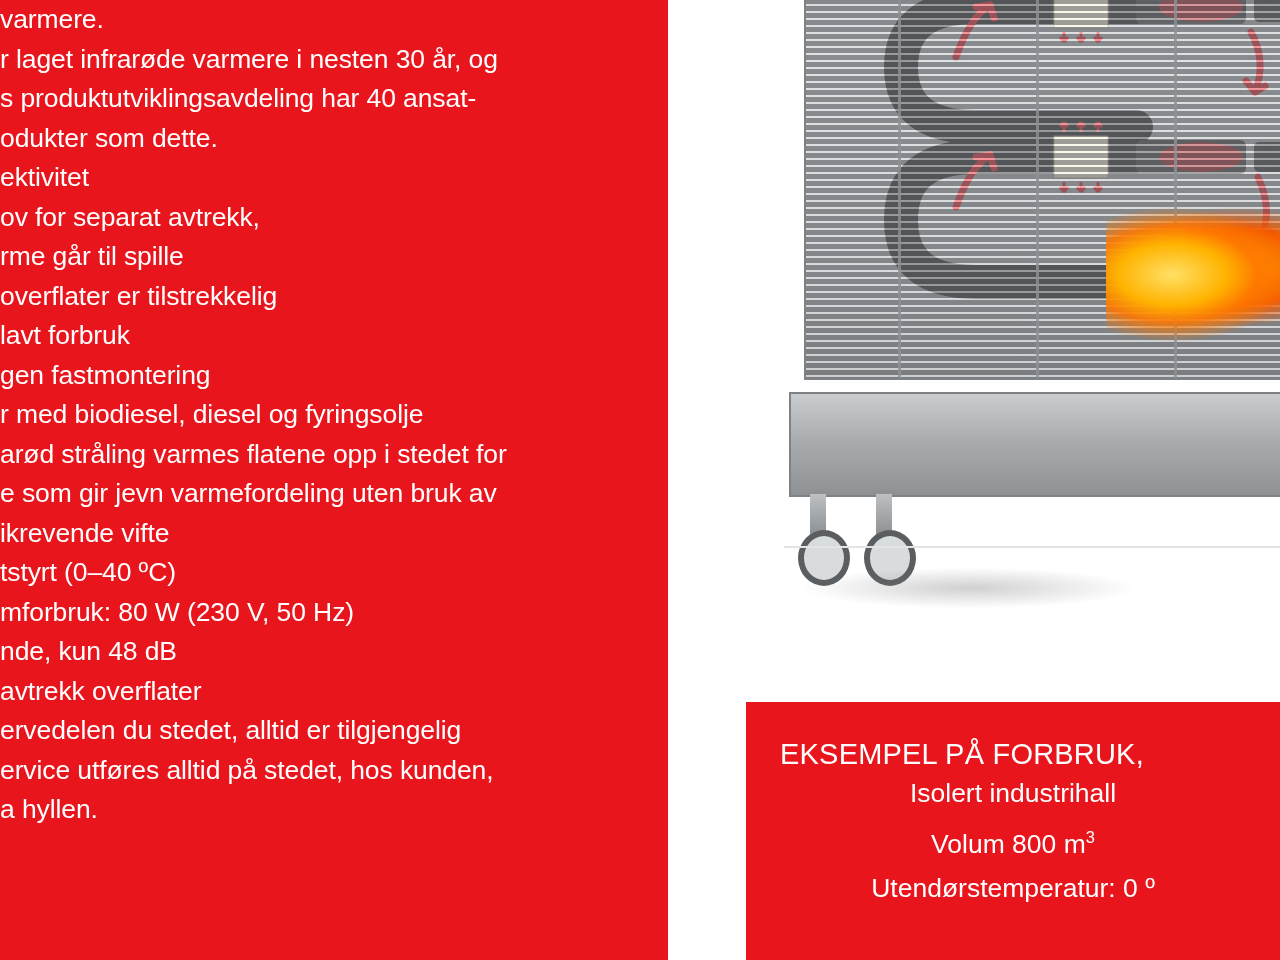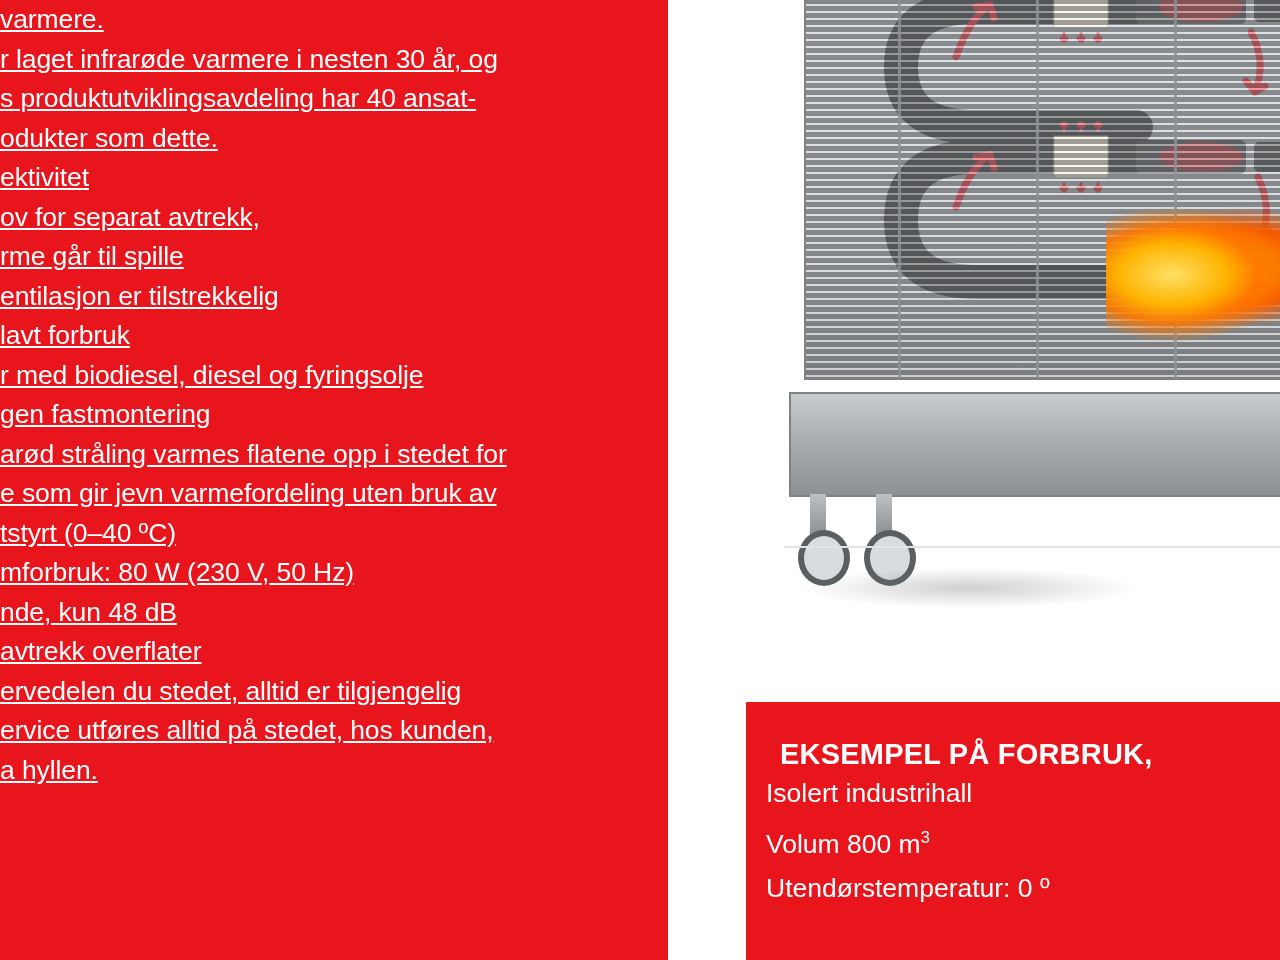--- a/index.html
+++ b/index.html
@@ -31,21 +31,20 @@
     box-sizing: border-box;
     padding: 30px 40px 0 330px;
   }
 
   .red-panel .line {
     color: #ffffff;
     font-size: 26.5px;
     line-height: 39.5px;
     white-space: nowrap;
     letter-spacing: -0.1px;
-    text-decoration: underline;
   }
 
   
   .right-col {
     position: absolute;
     left: 700px;
     top: 0;
     width: 580px;
     height: 960px;
   }
@@ -167,31 +166,32 @@
     height: 258px;
     background: #e8151d;
     color: #ffffff;
     box-sizing: border-box;
     padding: 36px 20px 0 20px;
     overflow: hidden;
   }
 
   .consumption-title {
     font-size: 29px;
-    font-weight: bold;
+    font-weight: normal;
     letter-spacing: 0.2px;
     white-space: nowrap;
     color: #ffffff;
     text-align: left;
     padding-left: 14px;
   }
 
   .consumption-line {
     font-size: 26.5px;
     line-height: 44px;
+    text-align: center;
     white-space: nowrap;
     color: #ffffff;
   }
 
   sup {
     font-size: 0.62em;
     vertical-align: super;
   }
 </style>
 </head>
@@ -200,26 +200,27 @@
 <div class="page">
 
   <div class="red-panel">
     <div class="line">varmere.</div>
     <div class="line">r laget infrarøde varmere i nesten 30 år, og</div>
     <div class="line">s produktutviklingsavdeling har 40 ansat-</div>
     <div class="line">odukter som dette.</div>
     <div class="line">ektivitet</div>
     <div class="line">ov for separat avtrekk,</div>
     <div class="line">rme går til spille</div>
-    <div class="line">entilasjon er tilstrekkelig</div>
+    <div class="line">overflater er tilstrekkelig</div>
     <div class="line">lavt forbruk</div>
+    <div class="line">gen fastmontering</div>
     <div class="line">r med biodiesel, diesel og fyringsolje</div>
-    <div class="line">gen fastmontering</div>
     <div class="line">arød stråling varmes flatene opp i stedet for</div>
     <div class="line">e som gir jevn varmefordeling uten bruk av</div>
+    <div class="line">ikrevende vifte</div>
     <div class="line">tstyrt (0–40 ºC)</div>
     <div class="line">mforbruk: 80 W (230 V, 50 Hz)</div>
     <div class="line">nde, kun 48 dB</div>
     <div class="line">avtrekk overflater</div>
     <div class="line">ervedelen du stedet, alltid er tilgjengelig</div>
     <div class="line">ervice utføres alltid på stedet, hos kunden,</div>
     <div class="line">a hyllen.</div>
   </div>
 
   <div class="right-col">

